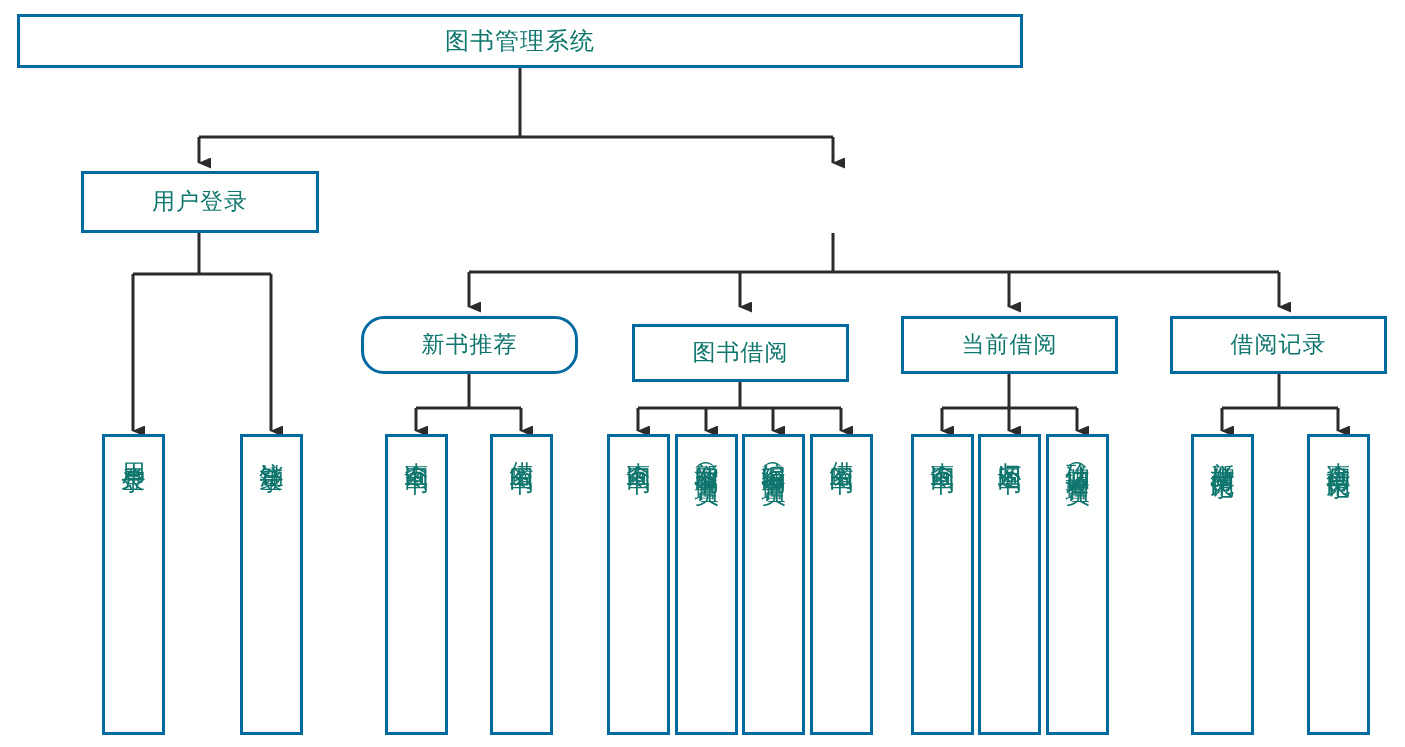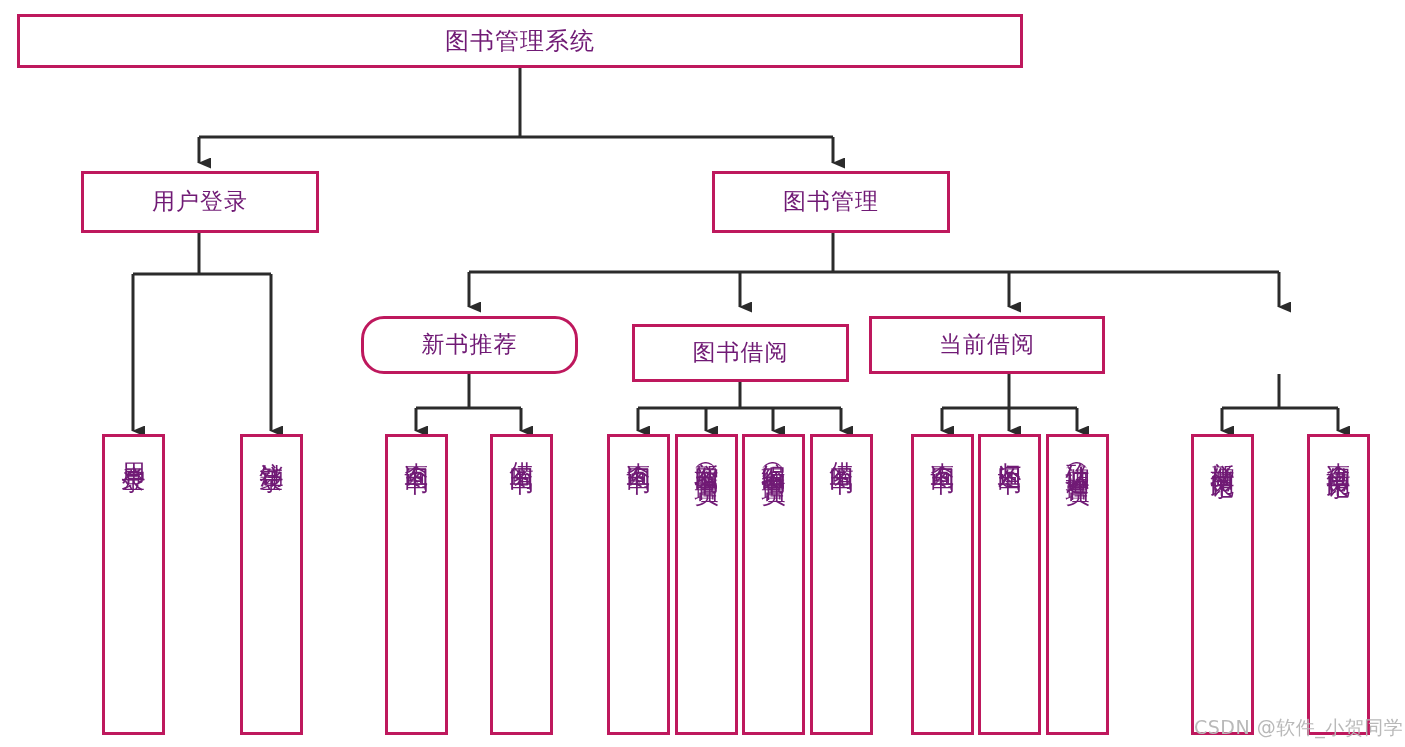--- a/index.html
+++ b/index.html
@@ -21,26 +21,26 @@
     position: absolute;
     left: 0;
     top: 0;
     width: 1405px;
     height: 747px;
     pointer-events: none;
   }
   .node {
     position: absolute;
     box-sizing: border-box;
-    border: 3px solid #be185d;
+    border: 3px solid #0369a1;
     background: #ffffff;
     display: flex;
     align-items: center;
     justify-content: center;
-    color: #701a75;
+    color: #0f766e;
   }
   .node .label {
     display: block;
     text-align: center;
     line-height: 1.18;
     white-space: nowrap;
   }
   .horiz .label {
     font-size: 23px;
     letter-spacing: 1px;
@@ -124,32 +124,32 @@
     </g>
   </svg>
 
   <div class="node root horiz" style="left:17px; top:14px; width:1006px; height:54px;">
     <span class="label">图书管理系统</span>
   </div>
 
   <div class="node horiz" style="left:81px; top:171px; width:238px; height:62px;">
     <span class="label">用户登录</span>
   </div>
-  <div class="node horiz" style="left:712px; top:171px; width:238px; height:62px;">
-    <span class="label">图书管理</span>
-  </div>
 
   <div class="node horiz" style="left:361px; top:316px; width:217px; height:58px;border-radius:23px;">
     <span class="label">新书推荐</span>
   </div>
   <div class="node horiz" style="left:632px; top:316px; width:217px; height:58px;margin-top:8px;">
     <span class="label">图书借阅</span>
   </div>
-  <div class="node horiz" style="left:869px; top:316px; width:236px; height:58px;">
+  <div class="node horiz" style="left:901px; top:316px; width:217px; height:58px;">
     <span class="label">当前借阅</span>
+  </div>
+  <div class="node horiz" style="left:1170px; top:316px; width:217px; height:58px;">
+    <span class="label">借阅记录</span>
   </div>
 
   <div class="node vert" style="left:102px; top:434px; width:63px; height:301px;">
     <span class="label">用户登录</span>
   </div>
   <div class="node vert" style="left:240px; top:434px; width:63px; height:301px;">
     <span class="label">注销登录</span>
   </div>
 
   <div class="node vert" style="left:385px; top:434px; width:63px; height:301px;">
@@ -182,15 +182,14 @@
     <span class="label">确认归还（管理员）</span>
   </div>
 
   <div class="node vert" style="left:1191px; top:434px; width:63px; height:301px;">
     <span class="label">新增借阅记录</span>
   </div>
   <div class="node vert" style="left:1307px; top:434px; width:63px; height:301px;">
     <span class="label">查询借阅记录</span>
   </div>
 
-  <div class="watermark" style="left:1194px; top:715px;">CSDN @软件_小贺同学</div>
 
 </div>
 
 </body></html>

